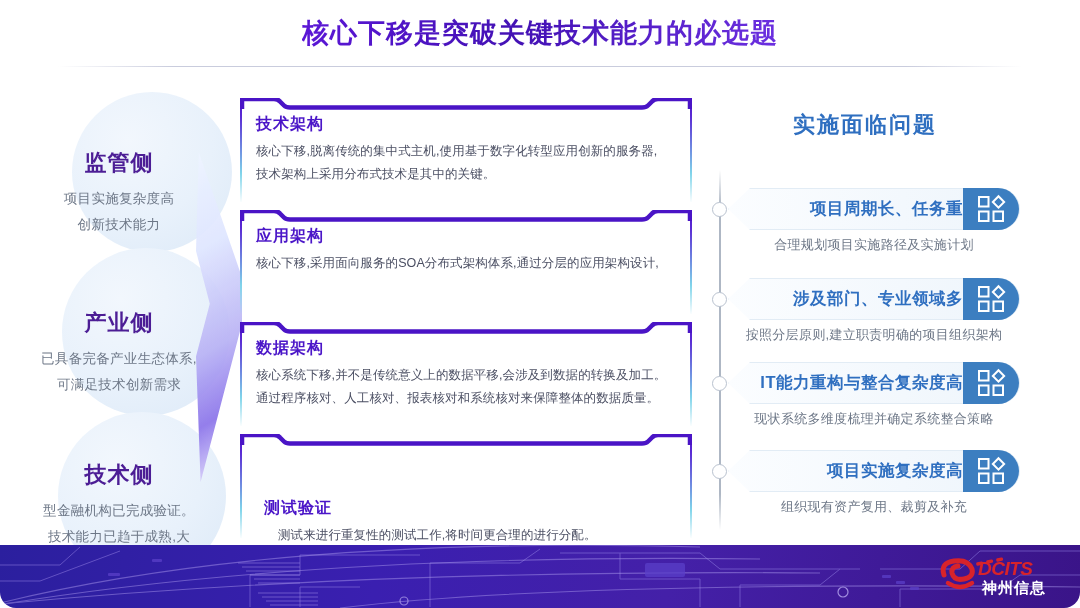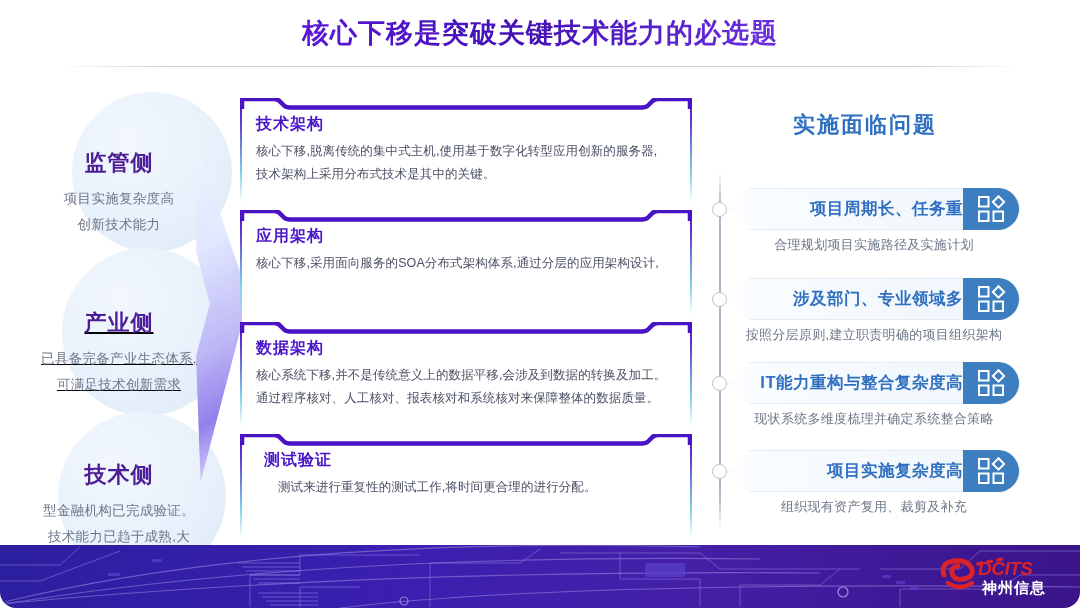--- a/index.html
+++ b/index.html
@@ -35,21 +35,21 @@
   .blob {
     position:absolute; border-radius:50%;
     background:radial-gradient(circle at 35% 30%, #f2f7fd 0%, #e8f1fb 55%, #dce9f7 100%);
   }
   .blob.b1 { width:160px; height:160px; left:72px; top:-8px; }
   .blob.b2 { width:168px; height:168px; left:62px; top:148px; }
   .blob.b3 { width:168px; height:168px; left:58px; top:312px; }
 
   .lc-item { position:absolute; width:230px; text-align:center; }
   .lc-item.i1 { left:4px; top:48px; }
-  .lc-item.i2 { left:4px; top:208px;text-decoration:underline; }
+  .lc-item.i2 { left:4px; top:208px; }
   .lc-item.i3 { left:4px; top:360px; }
   .lc-head {
     font-size:22px; font-weight:bold; color:#4c1d95; letter-spacing:1px;
     margin-bottom:8px;
   }
   .lc-body {
     font-size:13.5px; color:#6d7787; line-height:1.95; letter-spacing:.3px;
   }
 
   
@@ -82,21 +82,21 @@
   }
   .card-top svg { display:block; }
   .card-inner { position:absolute; left:16px; right:10px; top:16px; }
   .card-title {
     font-size:16px; font-weight:bold; color:#4b16c8; letter-spacing:1px;
     margin-bottom:5px;
   }
   .card-text {
     font-size:12.5px; color:#4b4f63; line-height:1.8; letter-spacing:.1px;
   }
-  .card.c4 .card-inner { left:24px; }
+  .card.c4 .card-inner { left:24px;margin-top:48px; }
   .card.c4 .card-text { margin-left:14px; }
 
   
   .right-col { position:absolute; left:700px; top:110px; width:380px; height:430px; }
   .rc-head {
     position:absolute; left:0; top:0; width:330px; text-align:center;
     font-size:22px; font-weight:bold; color:#2f6fc0; letter-spacing:2px;
   }
   .timeline {
     position:absolute; left:19px; top:60px; width:2px; height:360px;

